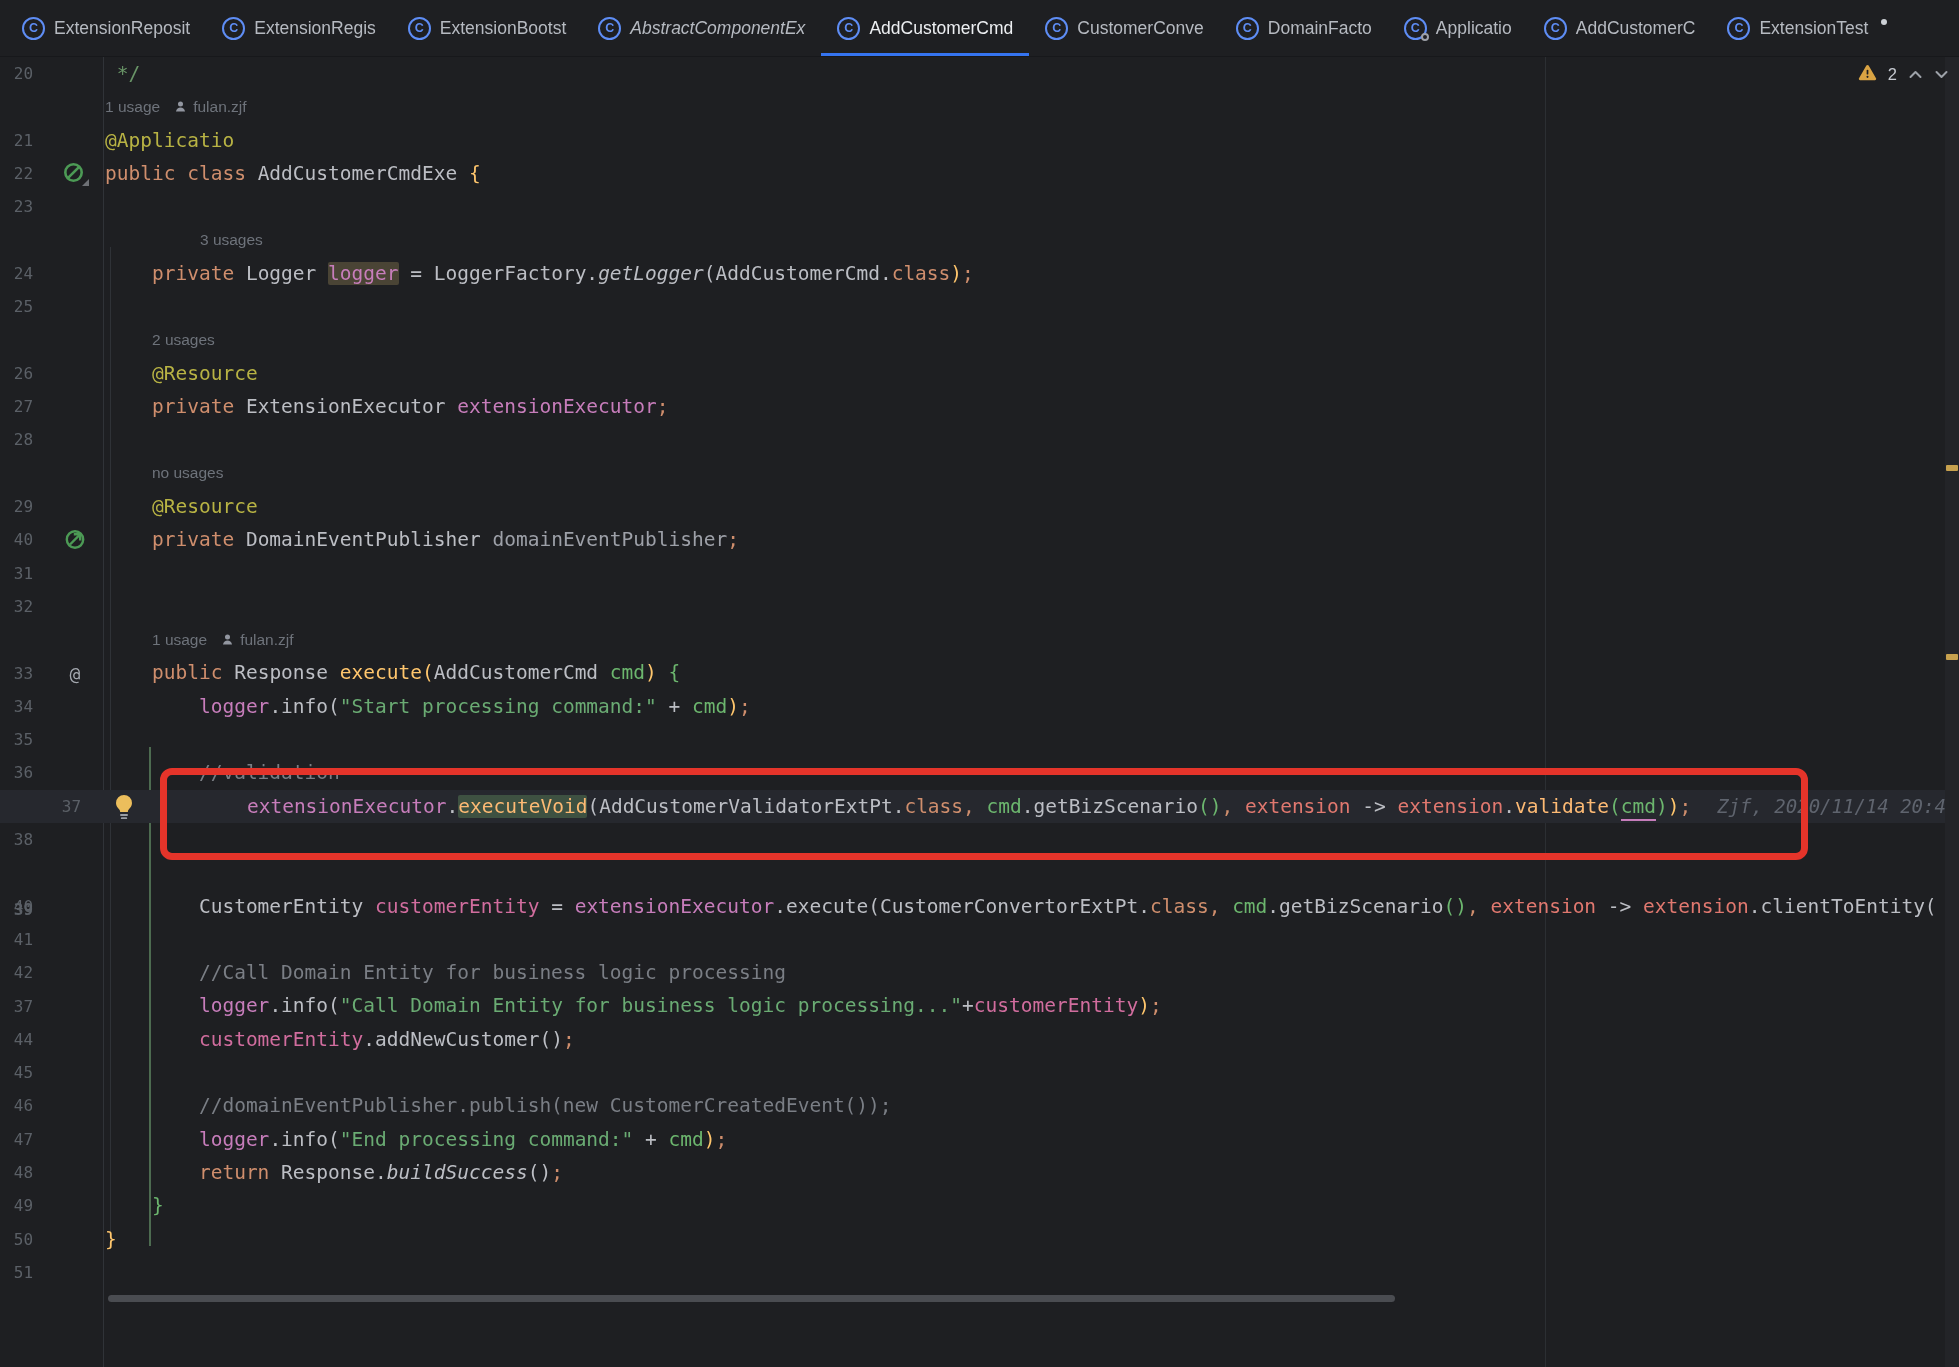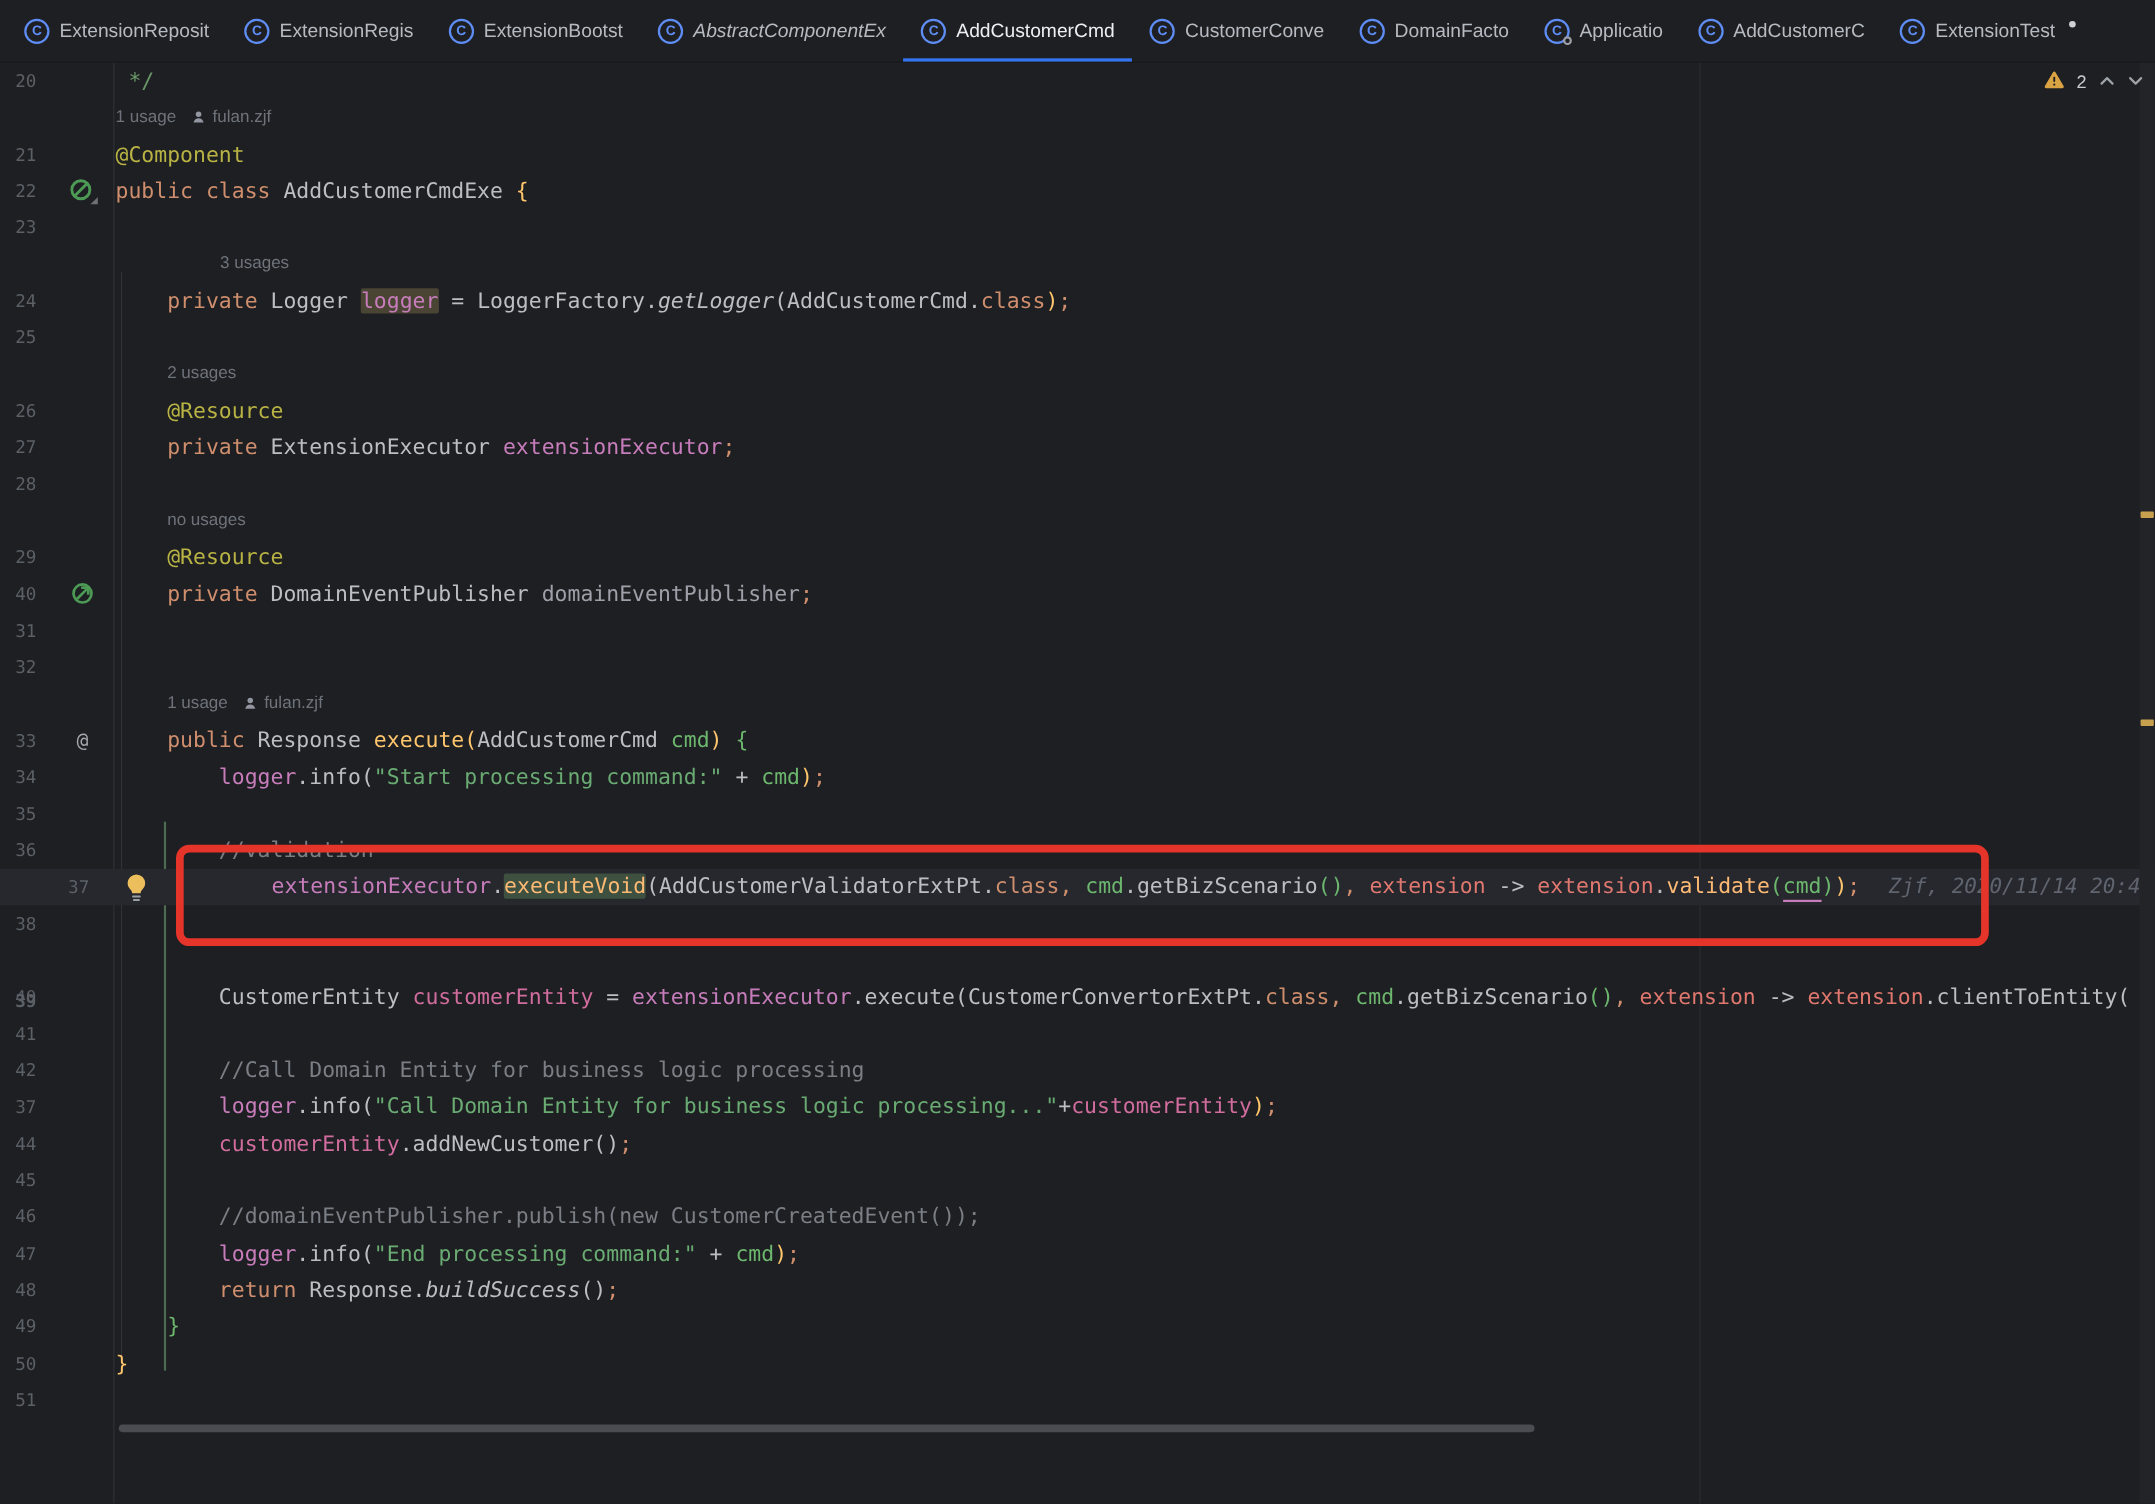--- a/index.html
+++ b/index.html
@@ -125,21 +125,21 @@
                 <path d="M2.4 14 c.6-3.3 3-4.9 5.6-4.9 s5 1.6 5.6 4.9z" fill="#9296A0"></path>
               </svg>
             </span>
             <span class="sep2"></span>
             <span>fulan.zjf</span>
           </div>
         </div>
         <div class="row" style="top: 66.6px;">
           <span class="lnum">21</span>
           <span class="islot"></span>
-          <pre class="code"><span class="tk ann">@Component</span></pre>
+          <pre class="code"><span class="tk ann">@Applicatio</span></pre>
         </div>
         <div class="row" style="top: 99.9px;">
           <span class="lnum">22</span>
           <span class="islot">
             <span style="display: inline-flex;">
               <svg width="27" height="25" viewBox="0 0 27 25">
                 <circle cx="11.5" cy="11.5" r="8.2" fill="none" stroke="#4C9A55" stroke-width="2.6"></circle>
                 <line x1="5.6" y1="17.4" x2="17.4" y2="5.6" stroke="#4C9A55" stroke-width="2.6"></line>
                 <path d="M20 25 L27 25 L27 18 Z" fill="#6E7176"></path>
               </svg>

